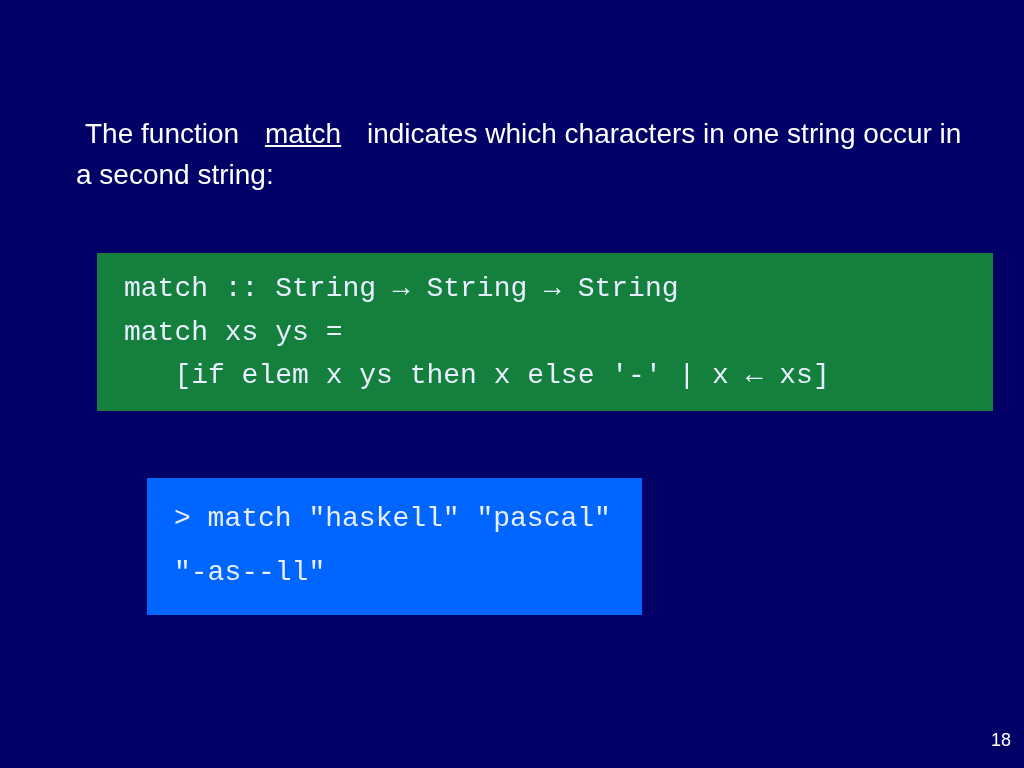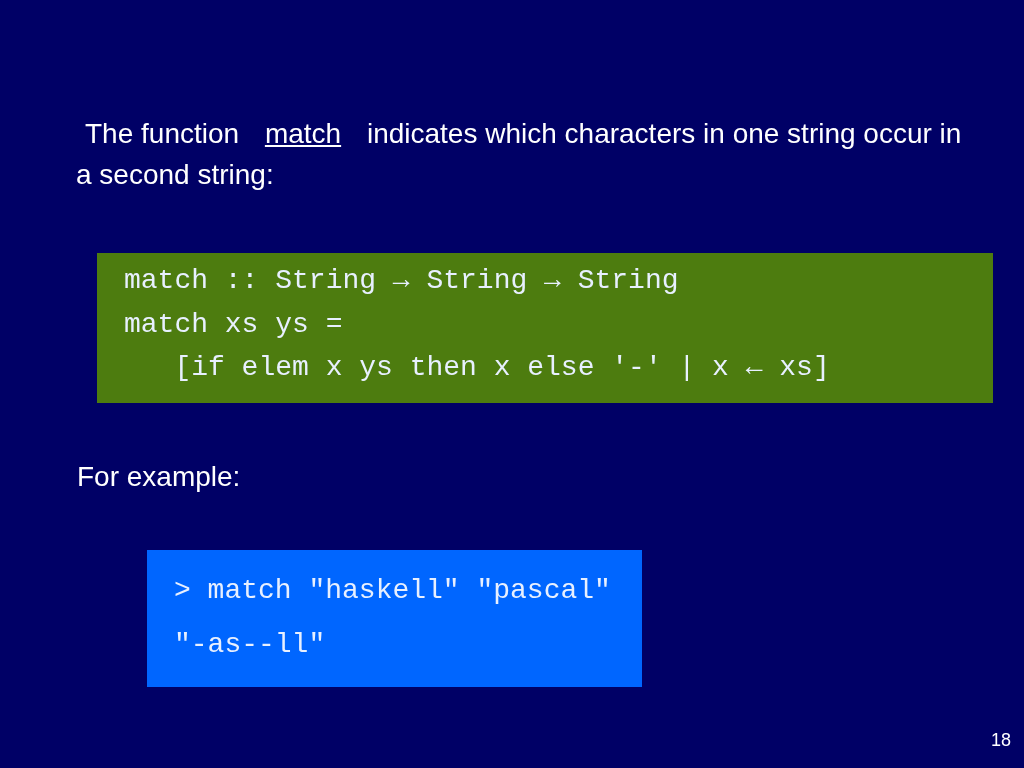--- a/index.html
+++ b/index.html
@@ -17,24 +17,24 @@
   }
   .intro {
     font-size: 28px;
     line-height: 1.45;
     margin-bottom: 58px;
   }
   .underline {
     text-decoration: underline;
   }
   .code-block-1 {
-    background: #4d7c0f;
+    background: #15803d;
     margin-left: 30px;
     margin-right: 0px;
-    padding: 6px 18px 14px 18px;
+    padding: 14px 18px 14px 18px;
     font-family: "Courier New", Courier, monospace;
     font-size: 28px;
     line-height: 1.55;
     color: #e8f0ff;
     white-space: pre;
     margin-bottom: 58px;
   }
   .for-example {
     font-size: 28px;
     margin-left: 10px;
@@ -64,19 +64,18 @@
 
 <div class="content">
   <p class="intro">
     <span>The function </span><span class="underline">match</span><span> indicates which characters in one string occur in a second string:</span>
   </p>
 
   <div class="code-block-1"><span>match :: String → String → String</span>
 <span>match xs ys =</span>
 <span>   [if elem x ys then x else '-' | x ← xs]</span></div>
 
-  <p class="for-example">For example:</p>
 
   <div class="code-block-2"><span>&gt; match "haskell" "pascal"</span>
 <span>"-as--ll"</span></div>
 </div>
 
 <div class="page-number">18</div>
 
 </body></html>

